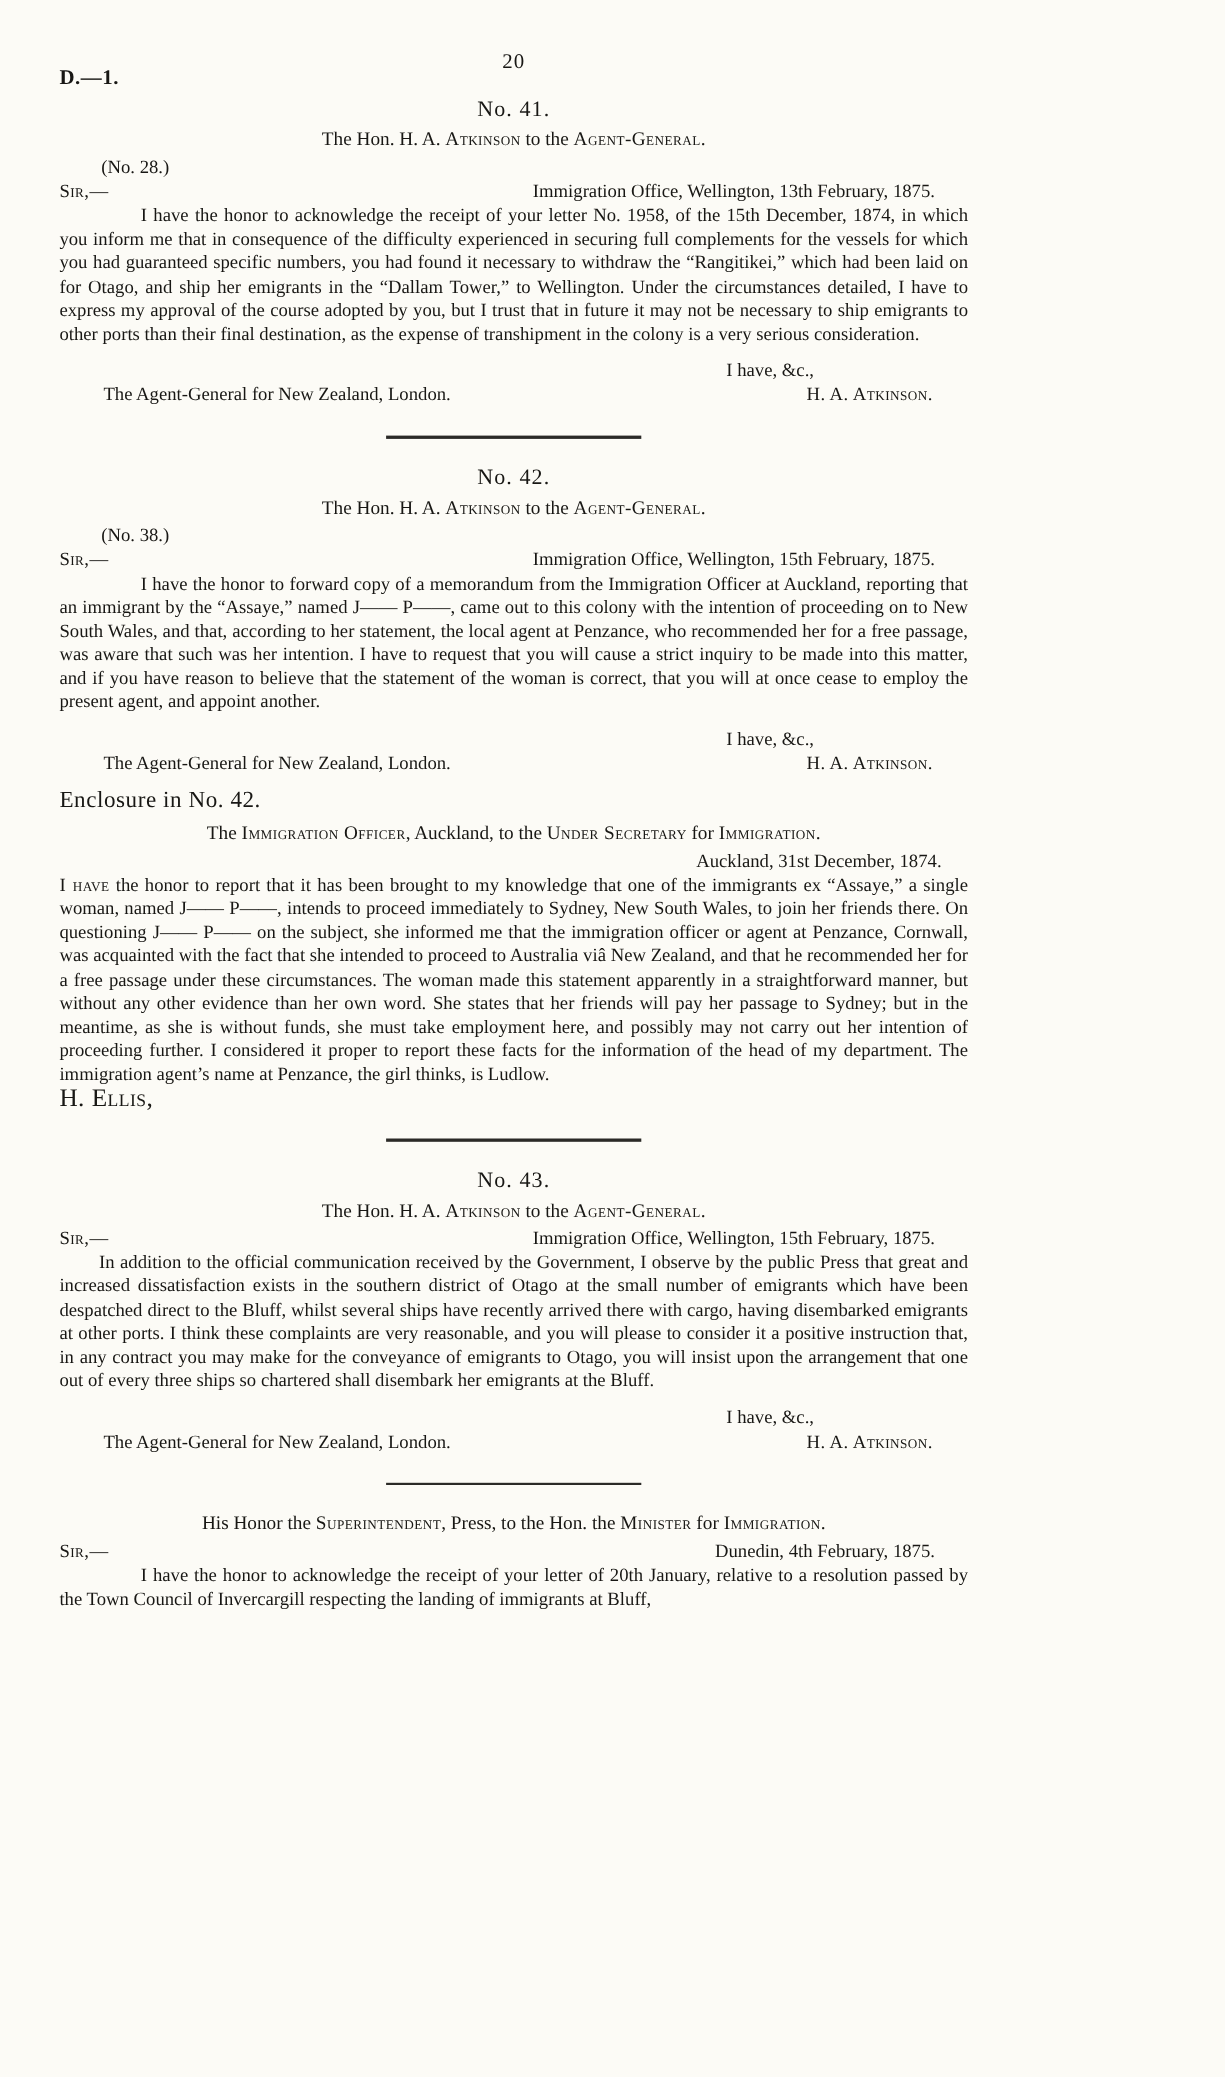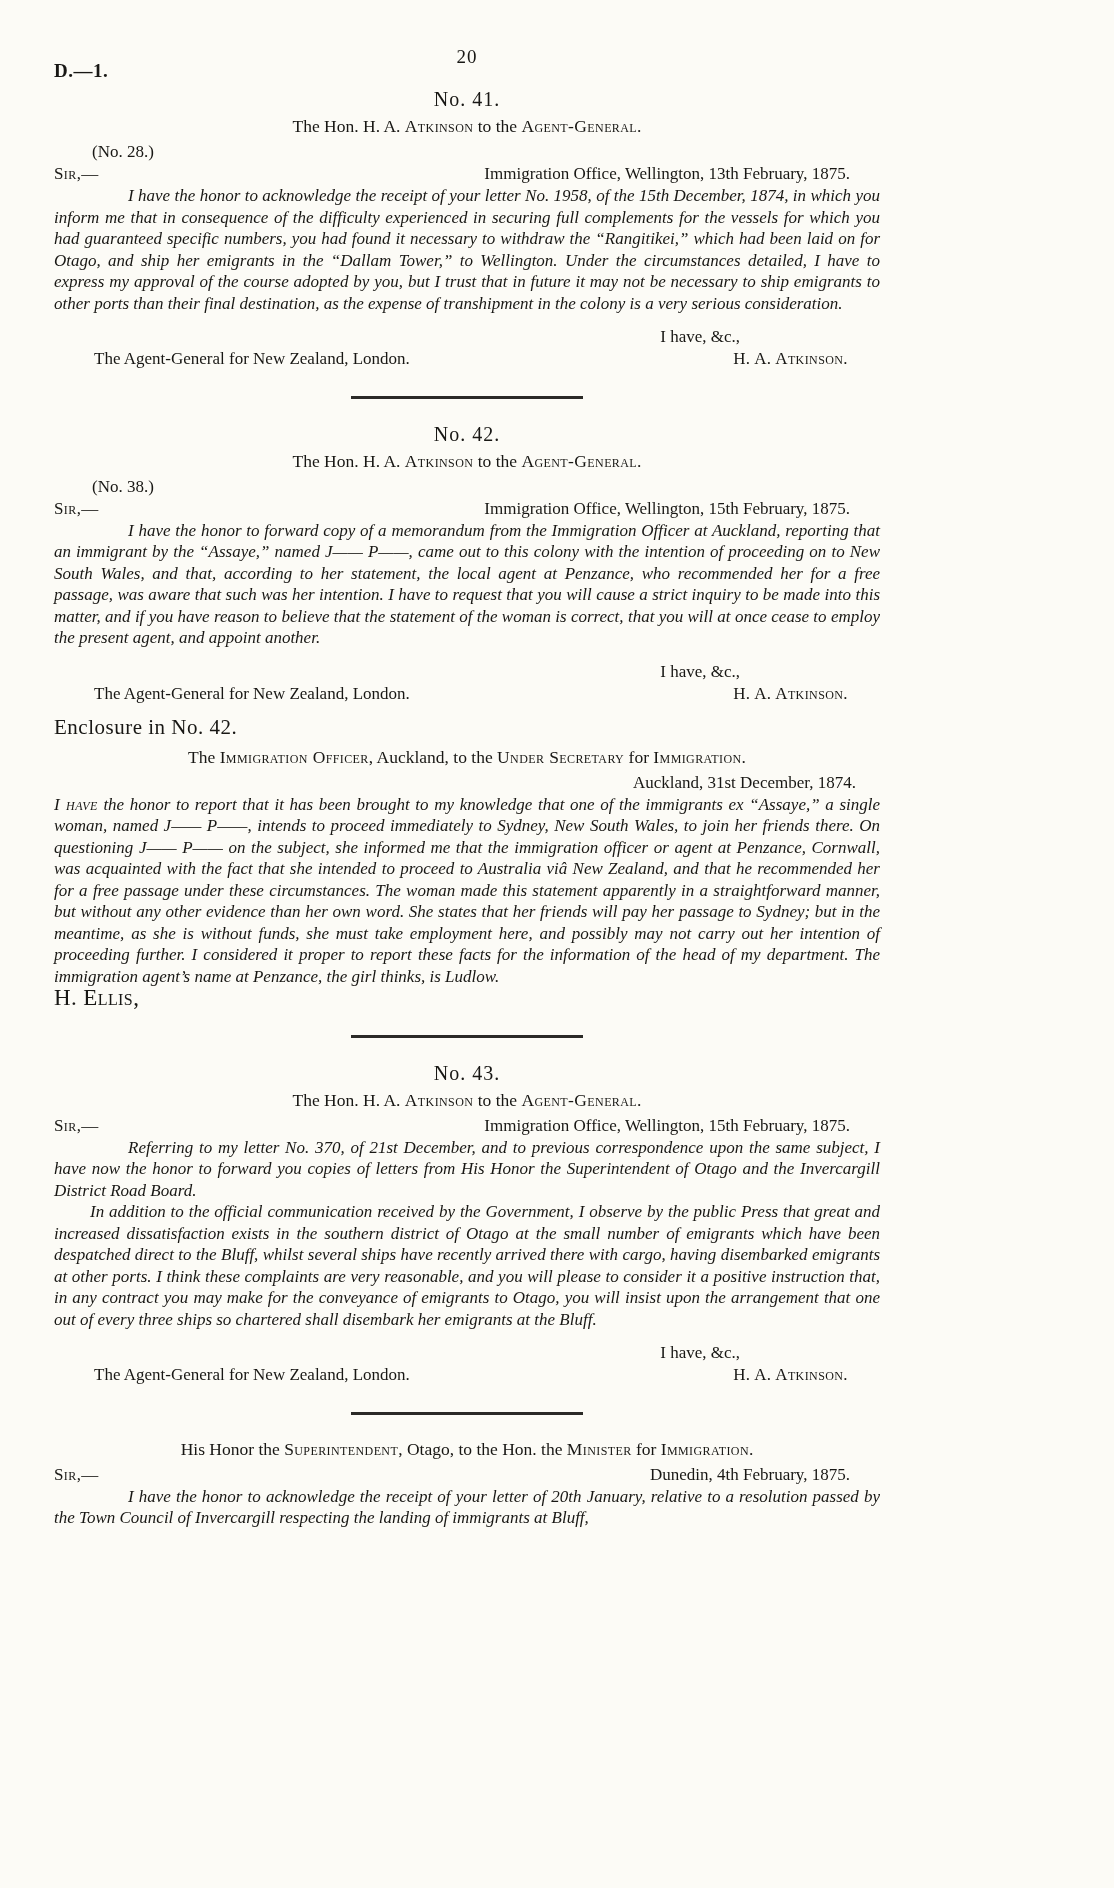--- a/index.html
+++ b/index.html
@@ -50,21 +50,20 @@
     display: flex; justify-content: space-between;
     font-size: 17px; line-height: 22px;
   }
   .salutation-row .date { padding-right: 30px; }
 
   p.body {
     font-size: 17px;
     line-height: 21.5px;
     text-align: justify;
     margin: 0;
-    font-style: italic;
   }
   .indent-lg { text-indent: 74px; }
   .indent-sm { text-indent: 36px; }
 
   .dateline { text-align: right; padding-right: 24px; font-size: 17px; line-height: 22px; }
 
   .valediction {
     text-align: right; padding-right: 140px;
     font-size: 17px; line-height: 22px; margin-top: 12px;
   }
@@ -147,34 +146,33 @@
 
     <div>
       <div class="sec-no">No. 43.</div>
       <div class="parties">
         <span>The Hon. H. A. </span><span class="sc">Atkinson</span><span> to the </span><span class="sc">Agent-General</span><span>.</span>
       </div>
       <div class="salutation-row">
         <span class="sc">Sir,—</span>
         <span class="date">Immigration Office, Wellington, 15th February, 1875.</span>
       </div>
-      <p class="body indent-lg">Referring to my letter No. 370, of 21st December, and to previous correspondence upon the same subject, I have now the honor to forward you copies of letters from His Honor the Superintendent of Otago and the Invercargill District Road Board.</p>
       <p class="body indent-sm">In addition to the official communication received by the Government, I observe by the public Press that great and increased dissatisfaction exists in the southern district of Otago at the small number of emigrants which have been despatched direct to the Bluff, whilst several ships have recently arrived there with cargo, having disembarked emigrants at other ports.  I think these complaints are very reasonable, and you will please to consider it a positive instruction that, in any contract you may make for the conveyance of emigrants to Otago, you will insist upon the arrangement that one out of every three ships so chartered shall disembark her emigrants at the Bluff.</p>
       <div class="valediction">I have, &amp;c.,</div>
       <div class="sig-row">
         <span class="addressee">The Agent-General for New Zealand, London.</span>
         <span class="signature sc">H. A. Atkinson.</span>
       </div>
     </div>
 
     <div class="rule"></div>
 
     <div>
       <div class="parties">
-        <span>His Honor the </span><span class="sc">Superintendent</span><span>, Otago, to the Hon. the </span><span class="sc">Minister</span><span> for </span><span class="sc">Immigration</span><span>.</span>
+        <span>His Honor the </span><span class="sc">Superintendent</span><span>, Press, to the Hon. the </span><span class="sc">Minister</span><span> for </span><span class="sc">Immigration</span><span>.</span>
       </div>
       <div class="salutation-row">
         <span class="sc">Sir,—</span>
         <span class="date">Dunedin, 4th February, 1875.</span>
       </div>
       <p class="body indent-lg">I have the honor to acknowledge the receipt of your letter of 20th January, relative to a resolution passed by the Town Council of Invercargill respecting the landing of immigrants at Bluff,</p>
     </div>
 
   </div>
 </div>

